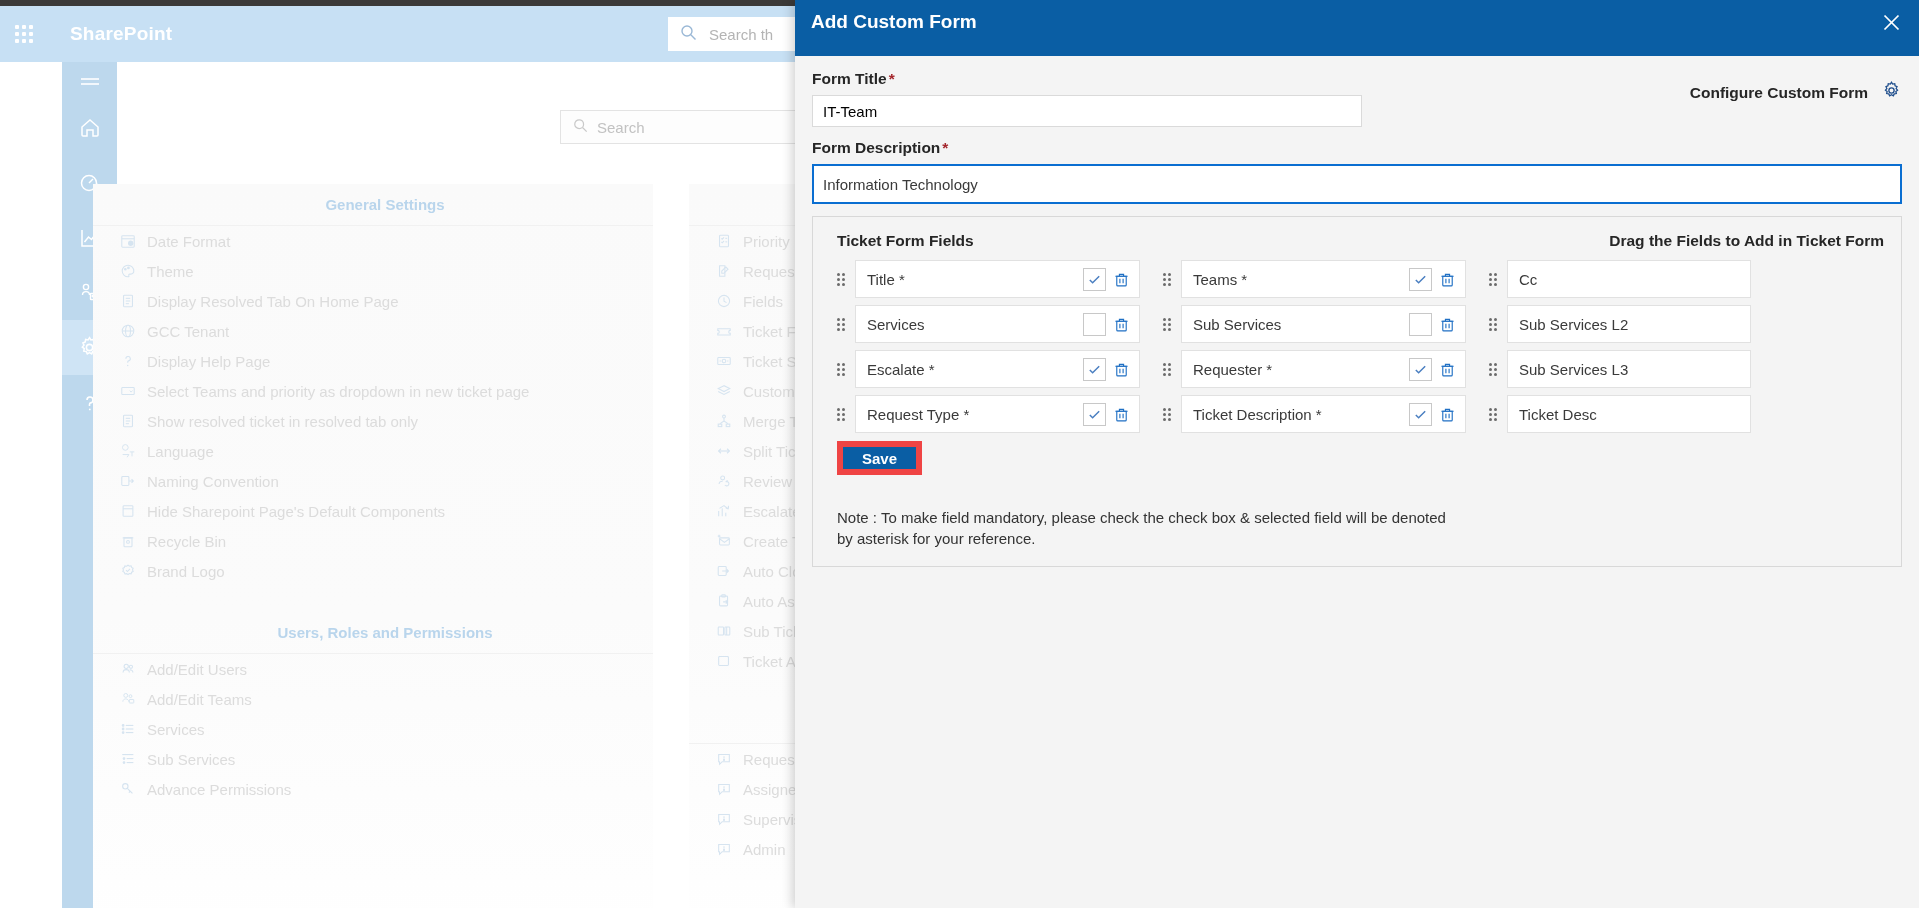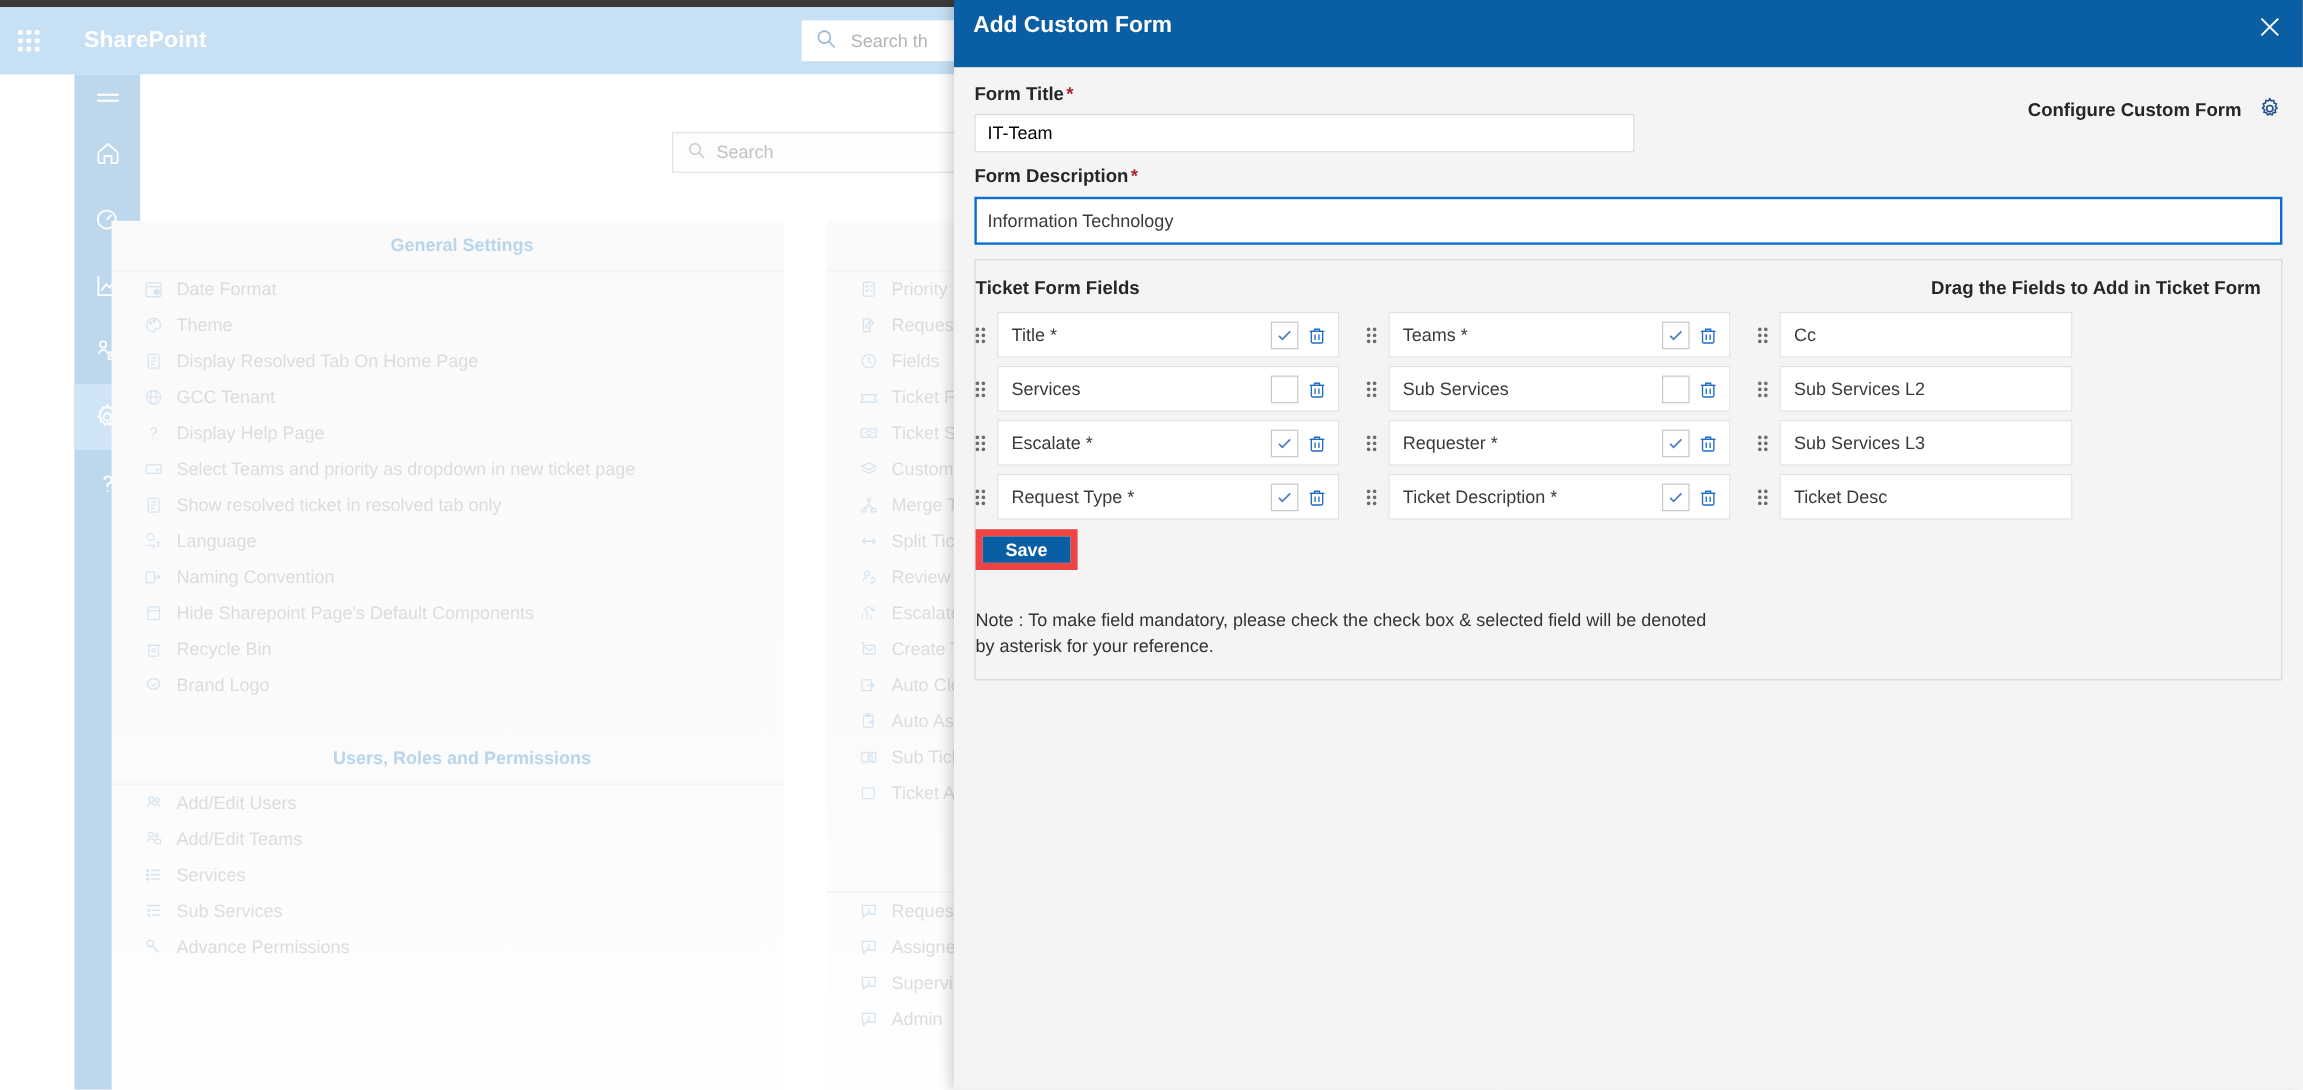--- a/index.html
+++ b/index.html
@@ -147,21 +147,21 @@
     display: flex; align-items: center; gap: 13px;
     cursor: pointer;
   }
   .configure .txt { font-size: 15.5px; color: #262626; font-weight: 700; }
 
   
   .fields-panel {
     margin-top: 12px;
     width: 1090px; height: 351px;
     border: 1px solid #d8d8d8; background: #f4f4f4;
-    padding: 15px 17px 0 0;
+    padding: 15px 17px 0 24px;
     position: relative;
   }
   .panel-heads { display: flex; margin-bottom: 10px; }
   .panel-h-left { font-size: 15.5px; color: #262626; font-weight: 700; }
   .panel-h-right {
     position: absolute; right: 17px; top: 15px;
     font-size: 15.5px; color: #262626; font-weight: 700;
   }
 
   .cols3 { display: flex; gap: 23px; }

